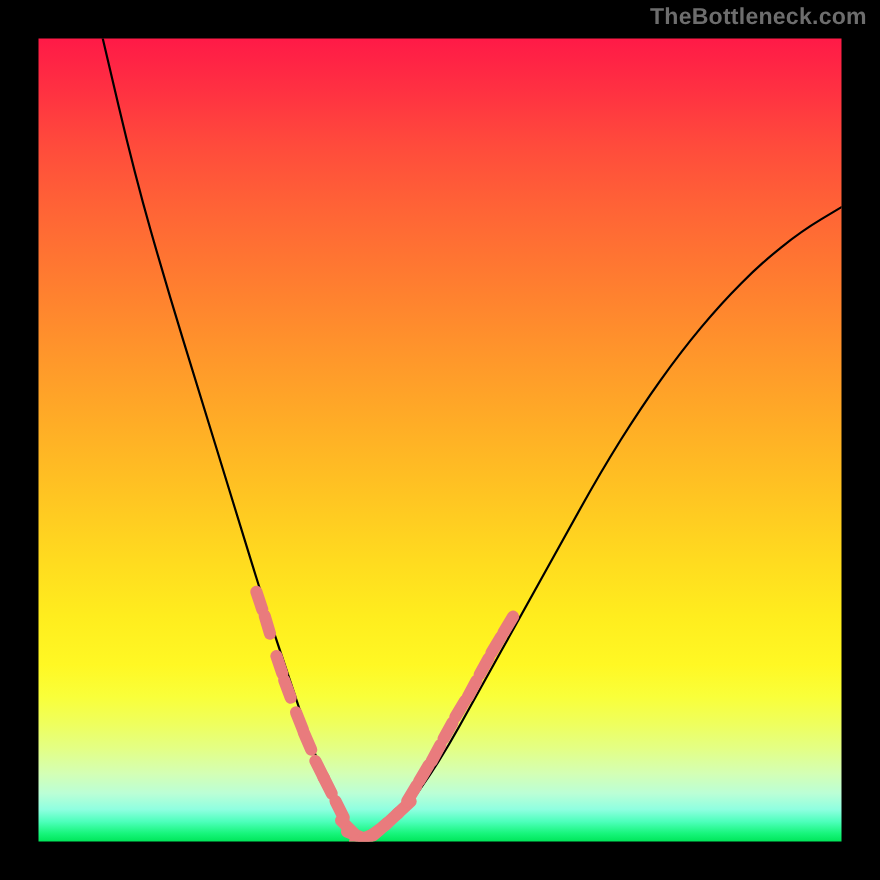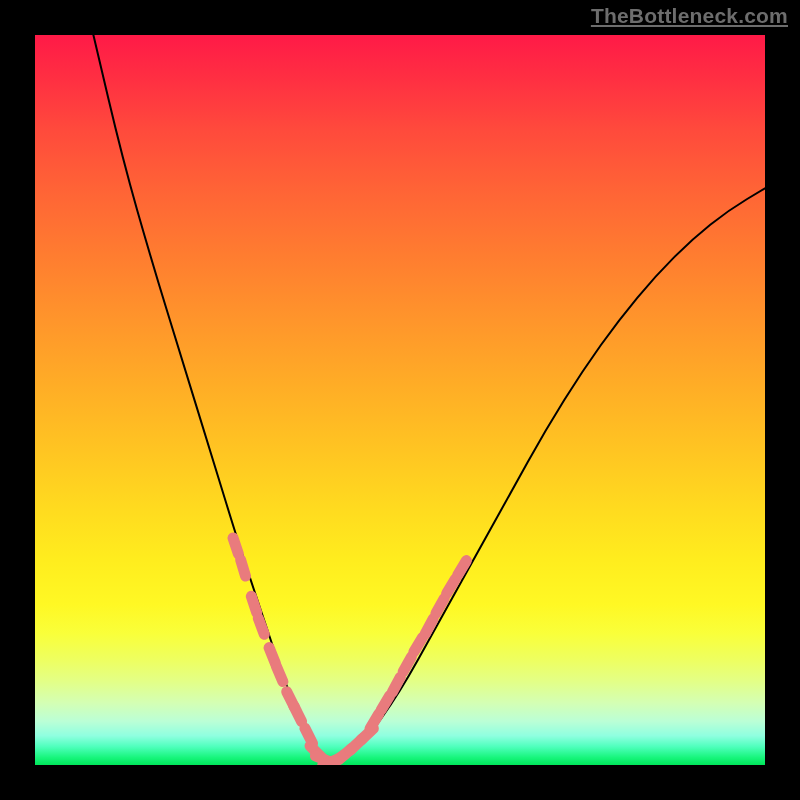--- a/index.html
+++ b/index.html
@@ -19,21 +19,20 @@
   }
   .watermark {
     position: absolute;
     top: 4px;
     right: 12px;
     color: #6d6d6d;
     font-size: 21px;
     font-weight: 600;
     letter-spacing: 0.2px;
     z-index: 10;
-    text-decoration: underline;
   }
   .plot-area {
     position: absolute;
     left: 35px;
     top: 35px;
     width: 730px;
     height: 730px;
     box-sizing: border-box;
     background: linear-gradient(
       to bottom,

